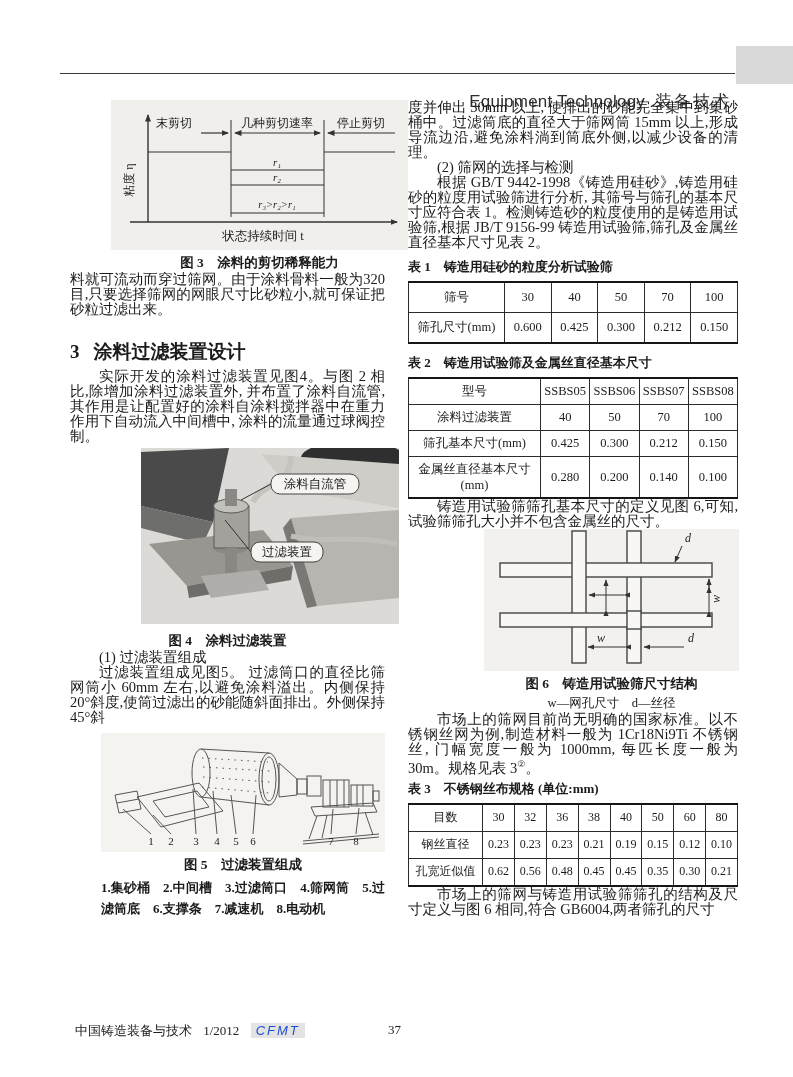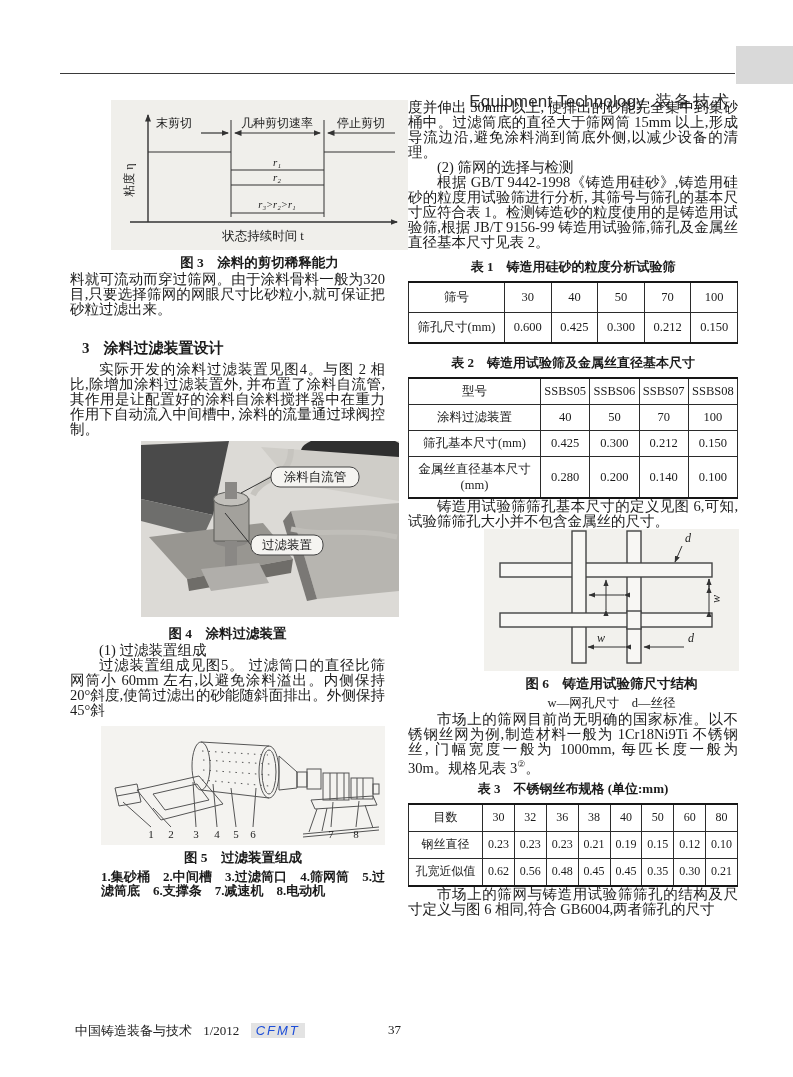--- a/index.html
+++ b/index.html
@@ -10,32 +10,32 @@
             font-size:17px;color:#2e2e2e;letter-spacing:.2px;margin-top:42px;}
   .hdr-text .zh{margin-left:10px;letter-spacing:2px;}
   .hdr-rule{position:absolute;top:73px;left:60px;width:675px;border-top:1.5px solid #3a3a3a;}
   .hdr-tab{position:absolute;top:46px;left:736px;width:57px;height:38px;background:#d9d9d9;}
   
   .col{position:absolute;top:100px;}
   .col-left{left:70px;width:315px;}
   .col-right{left:408px;width:330px;}
   p.body{font-size:14.5px;line-height:15px;text-align:justify;margin:0;}
   .ind{text-indent:2em;}
-  .h3{font-weight:bold;font-size:15px;margin:22px 0 4px 12px;}
+  .h3{font-weight:bold;font-size:19px;margin:22px 0 4px 0;}
   .h3 .num{margin-right:14px;}
   
   .figwrap{margin:0;padding-left:31px;}
   .scanbg{background:#f0efeb;}
   .fcap{font-weight:bold;text-align:center;font-size:13.5px;margin:4px 0 0 0;}
   .flegend{text-align:center;font-size:12.5px;margin:2px 0 0 0;}
-  .parts{font-weight:600;font-size:13px;line-height:14px;text-align:justify;margin:3px 0 0 0;}
+  .parts{font-weight:600;font-size:13px;line-height:21px;text-align:justify;margin:3px 0 0 0;}
   svg text{font-family:"Liberation Serif","DejaVu Serif",serif;fill:#222;}
   svg .rlab{font-style:italic;}
   
-  .tcap{font-weight:bold;text-align:center;font-size:13px;margin:0 0 5px 0;}
+  .tcap{font-weight:bold;text-align:left;font-size:13px;margin:0 0 5px 0;}
   table.dtable{border-collapse:collapse;width:100%;table-layout:fixed;
                border-top:2px solid #161616;border-bottom:2px solid #161616;}
   table.dtable td{border:1px solid #2b2b2b;text-align:center;font-size:12.5px;padding:6px 1px;margin-top:24px;}
   table.t2 td{padding:4px 1px;}
   table.t3 td{padding:4.5px 0;font-size:12px;}
   
   .footer-left{position:absolute;top:1022px;left:75px;font-size:13px;color:#222;}
   .cfmt{display:inline-block;background:#e3e3e3;color:#1d4ed8;font-family:"Liberation Sans",sans-serif;
         font-weight:normal;font-style:italic;font-size:13px;letter-spacing:2px;padding:0 5px;margin-left:8px;}
   .pagenum{position:absolute;top:1022px;left:388px;font-size:13px;}

